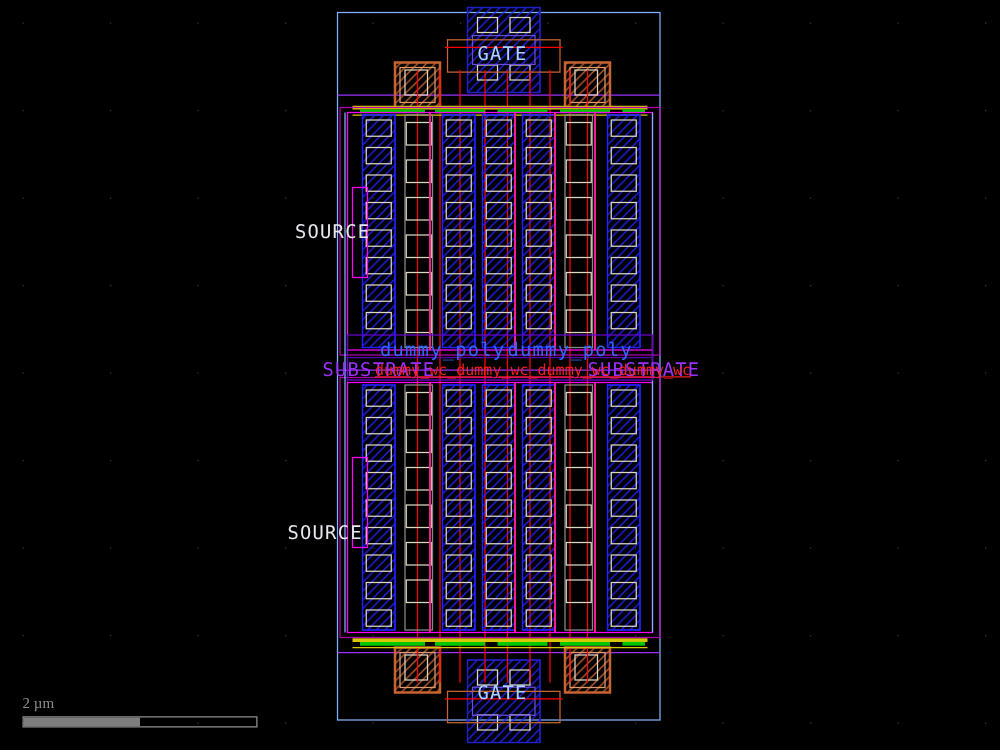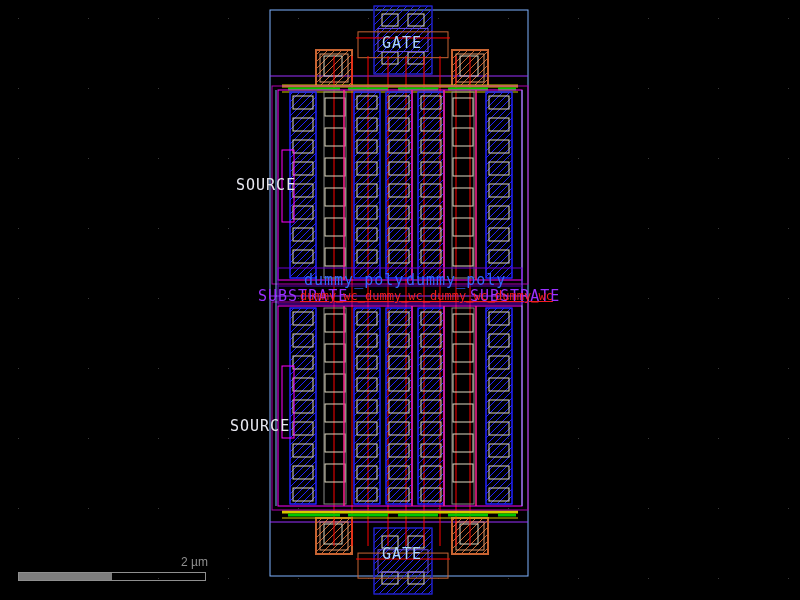--- a/index.html
+++ b/index.html
@@ -1,22 +1,22 @@
 <!DOCTYPE html>
 <html><head>
 <meta charset="utf-8">
 <style>
   html,body{margin:0;padding:0;background:#000;}
   body{width:800px;height:600px;overflow:hidden;font-family:"DejaVu Sans Mono",monospace;}
   #stage{position:relative;width:800px;height:600px;background:#000;}
   .lbl{position:absolute;white-space:nowrap;font-family:"DejaVu Sans Mono",monospace;
        font-size:15px;letter-spacing:1px;line-height:11px;}
   #scalebar-wrap{position:absolute;left:18px;top:555px;width:190px;}
-  #scalebar-text{font-family:Liberation Sans, sans-serif;font-size:12px;color:#8f8f8f;
-       text-align:right;width:190px;display:block;margin-bottom:3px;}
+  #scalebar-text{font-family:Liberation Serif, serif;font-size:12px;color:#8f8f8f;
+       text-align:left;width:190px;display:block;margin-bottom:3px;}
   #scalebar-bar{position:relative;width:188px;height:9px;border:1px solid #8f8f8f;box-sizing:border-box;}
   #scalebar-fill{position:absolute;left:0;top:0;height:100%;width:50%;background:#7d7d7d;}
   svg{position:absolute;left:0;top:0;}
 </style>
 </head>
 <body>
 
 <div id="stage">
 
   <svg id="art" width="800" height="600">

